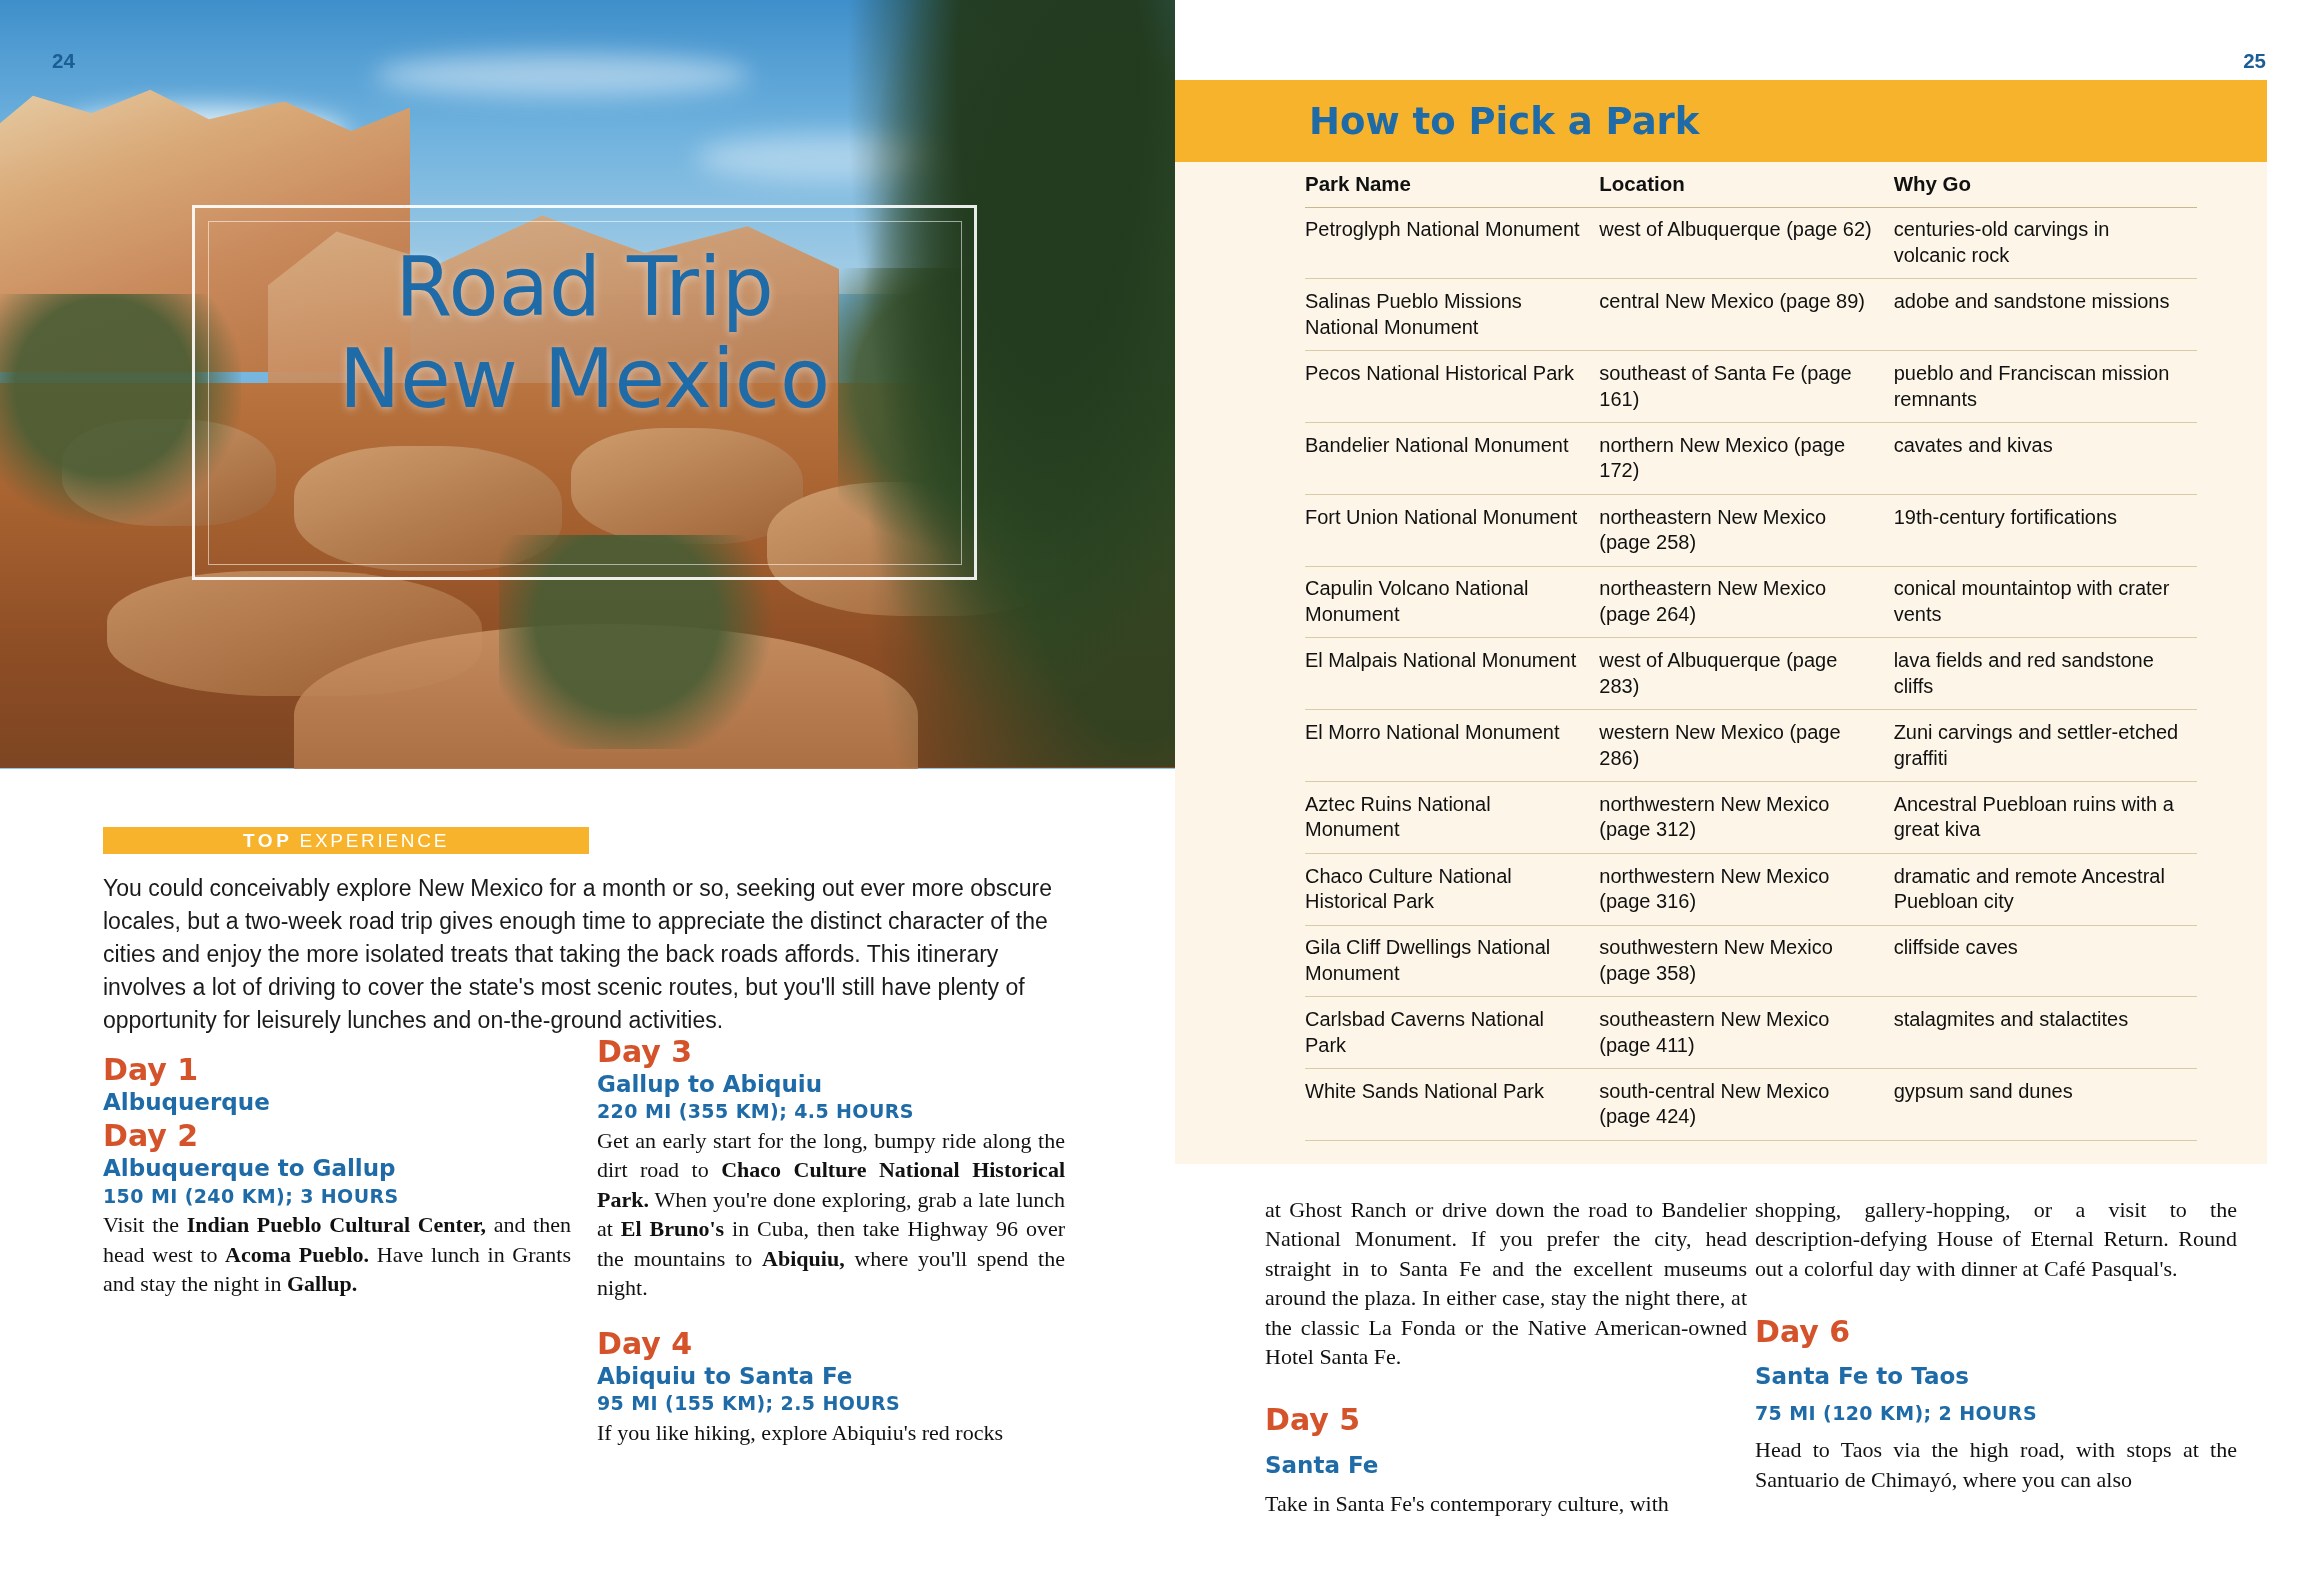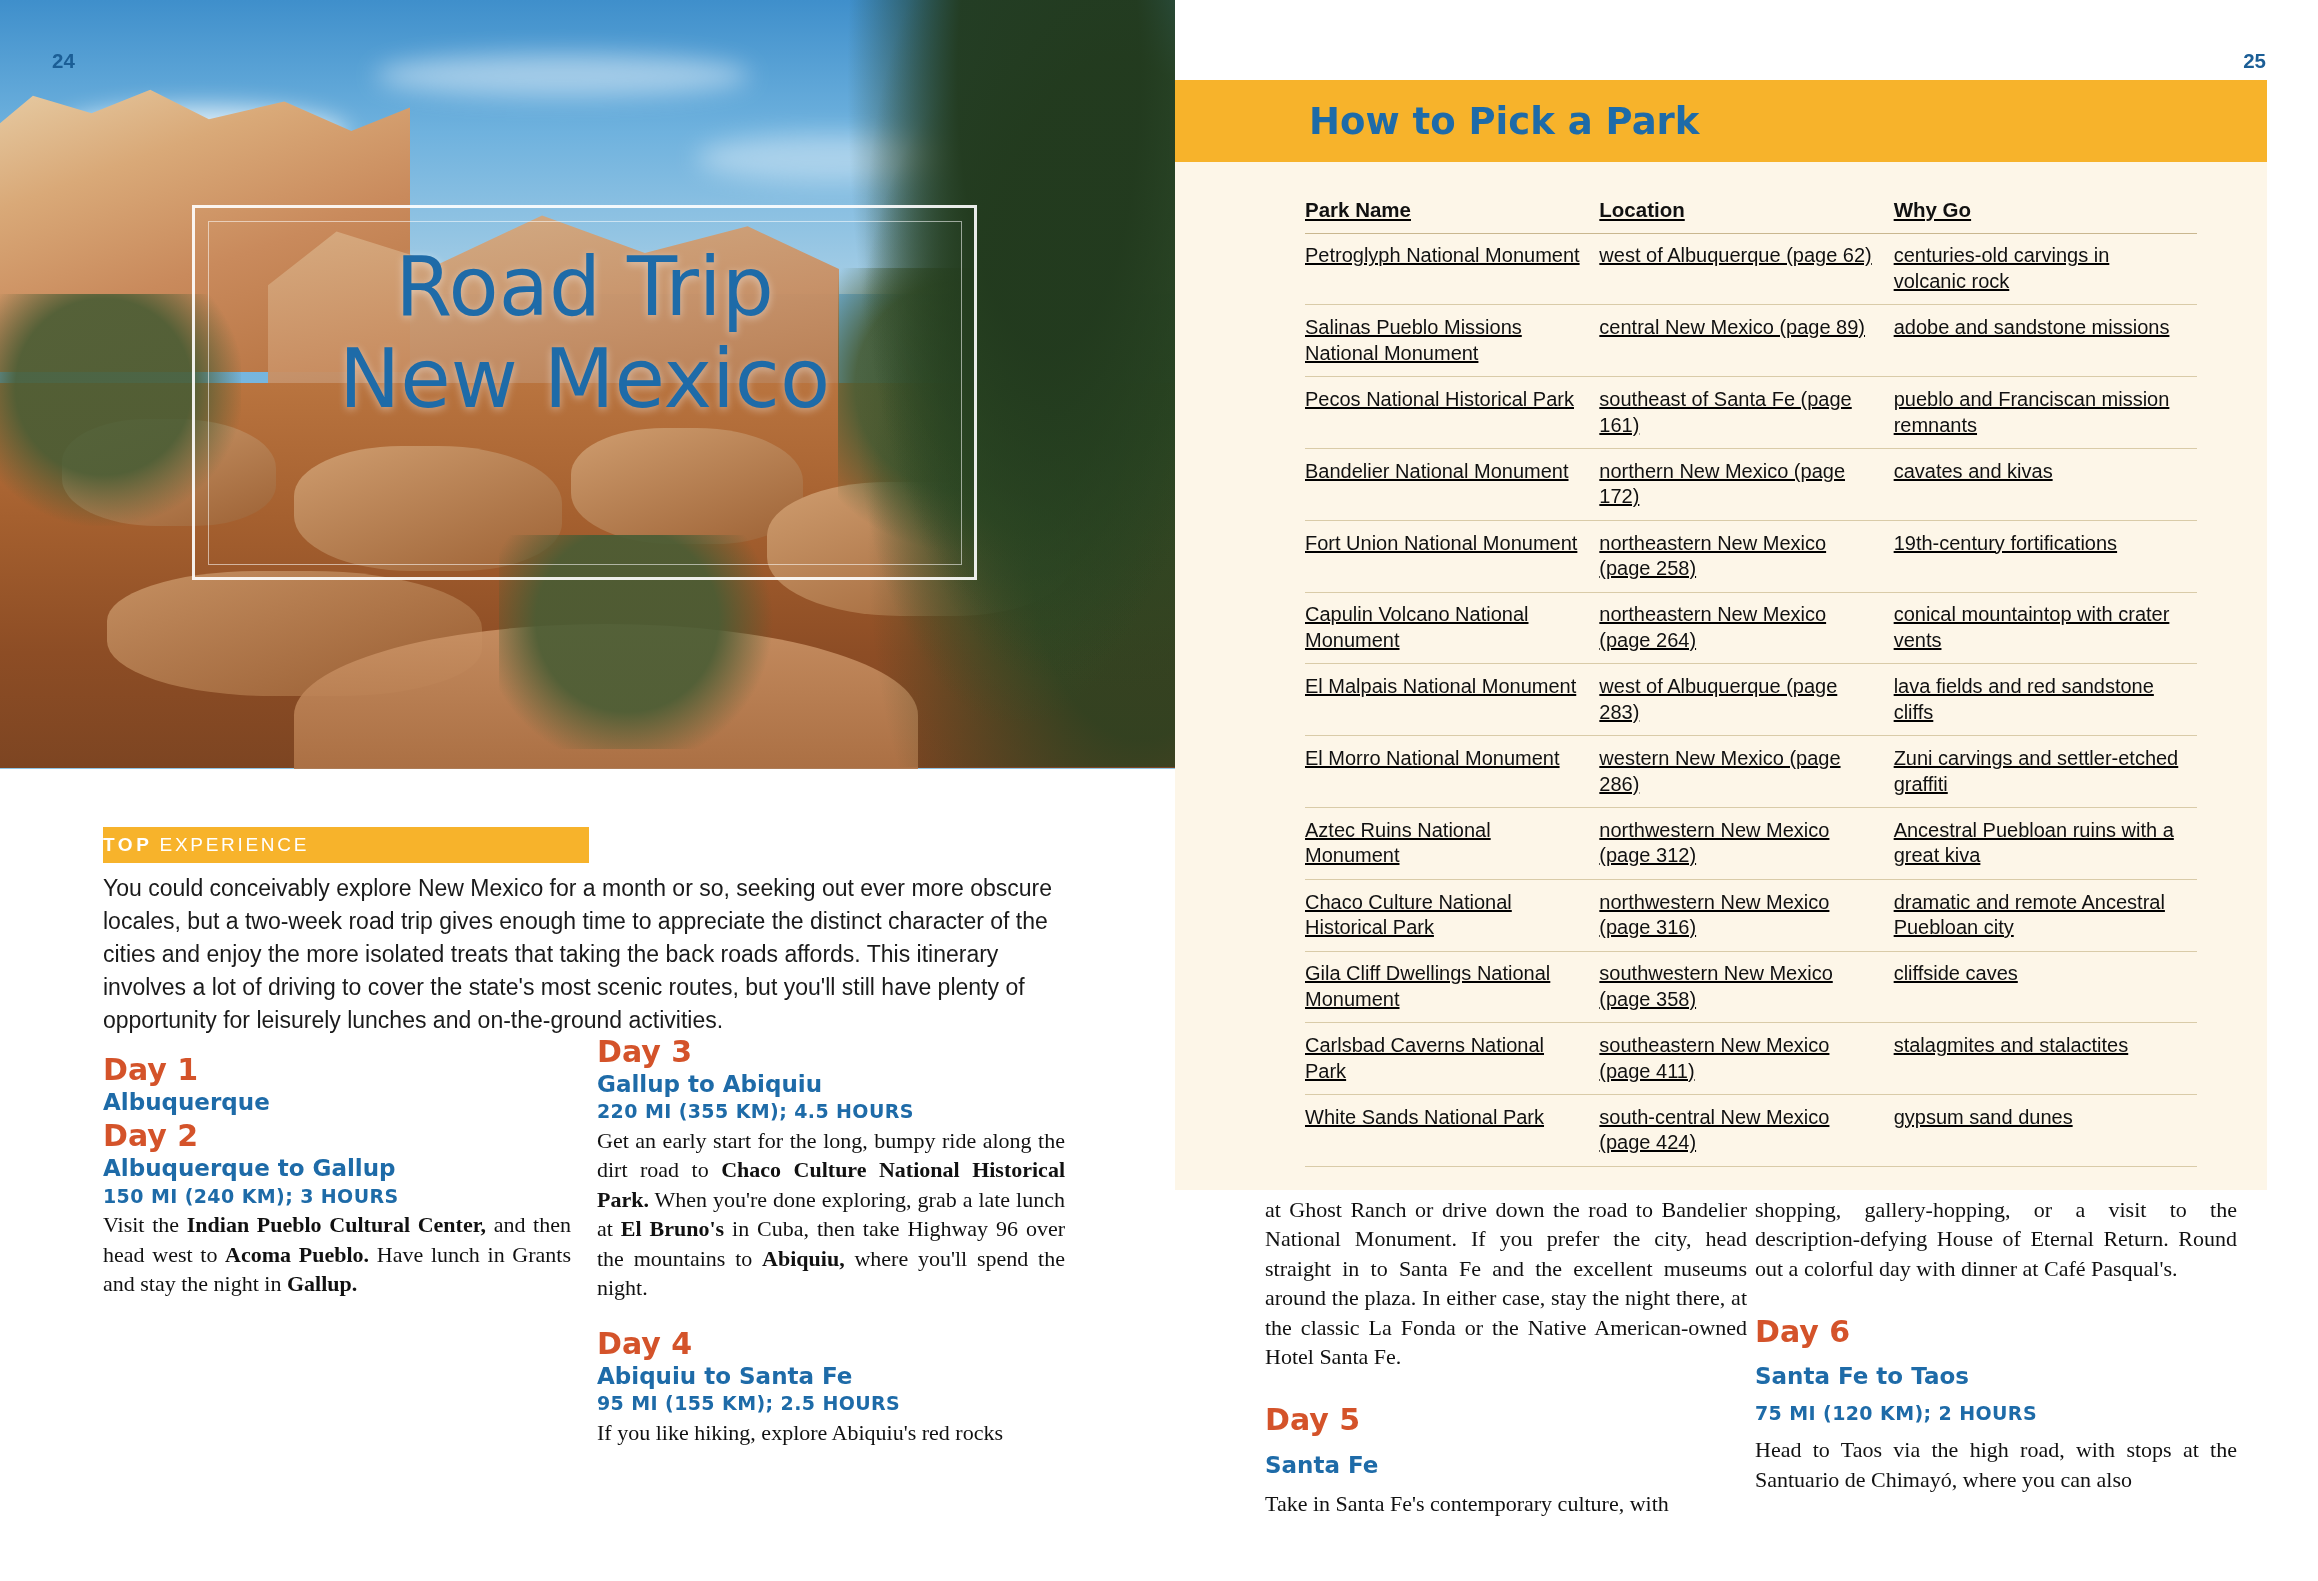--- a/index.html
+++ b/index.html
@@ -128,23 +128,23 @@
     font-size: 82px;
     line-height: 1.12;
     color: #1e6ba8;
     text-shadow: 0 1.8px 9px rgba(255,255,255,.45);
   }
 
   
   .top-exp {
     position:absolute;
     left: 103px; top: 827px;
-    width: 486px; height: 36px;
+    width: 486px; height: 27px;
     background: #f7b32b;
-    display:flex; align-items:center; justify-content:flex-start;
+    display:flex; align-items:center; justify-content:center;
     letter-spacing: 2.7px;
     font-size: 19px;
     color: #ffffff;
   }
   .top-exp b { color:#ffffff; font-weight: bold; letter-spacing: 3.6px; margin-right: 7.1px;}
 
   .intro-para {
     position: absolute;
     left: 103px; top: 872px;
     width: 972px;
@@ -220,24 +220,23 @@
   }
   .sidebar-header h2 {
     margin:0;
     font-family: "DejaVu Sans", sans-serif;
     font-weight: bold;
     font-size: 37px;
     color: #1e6ba8;
   }
   table.parks {
     border-collapse: collapse;
-    margin: 36px 64px 0 130px;
+    margin: 10px 64px 0 130px;
     width: 892px;
     font-family: "Liberation Sans", sans-serif;
-    text-decoration: underline;
   }
   table.parks th {
     text-align: left;
     font-size: 20.5px;
     font-weight: bold;
     color: #111;
     padding: 0 12.5px 10.7px 0;
     border-bottom: 0.9px solid #c9b78f;
   }
   table.parks td {

